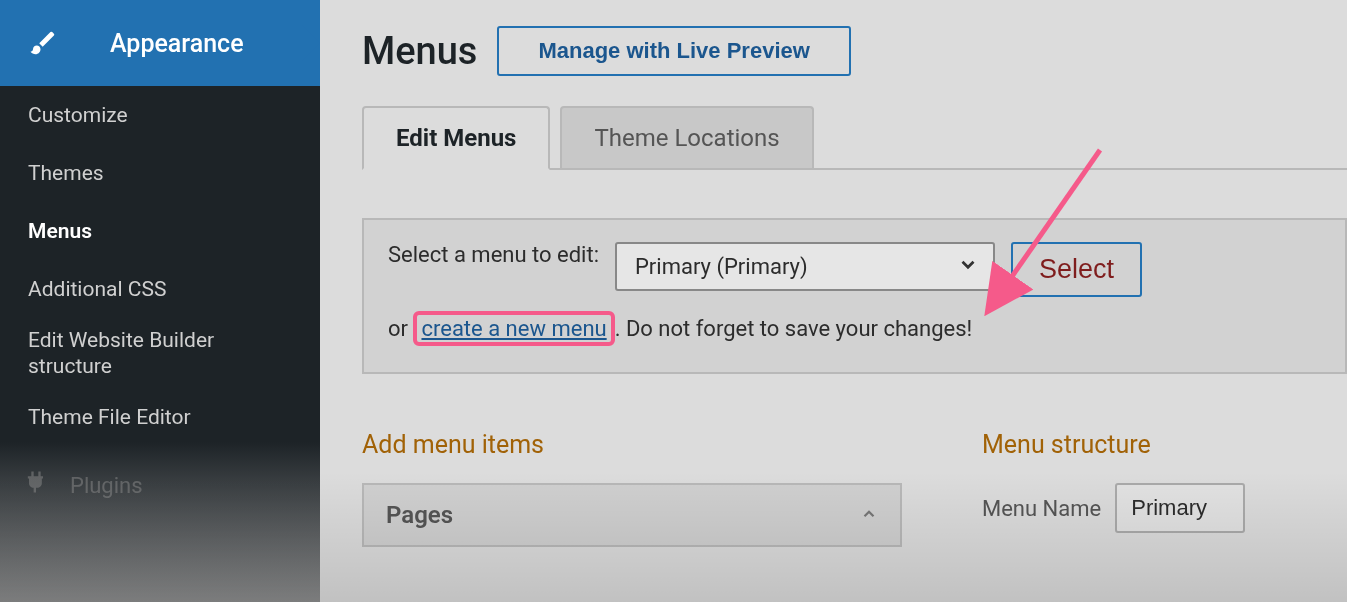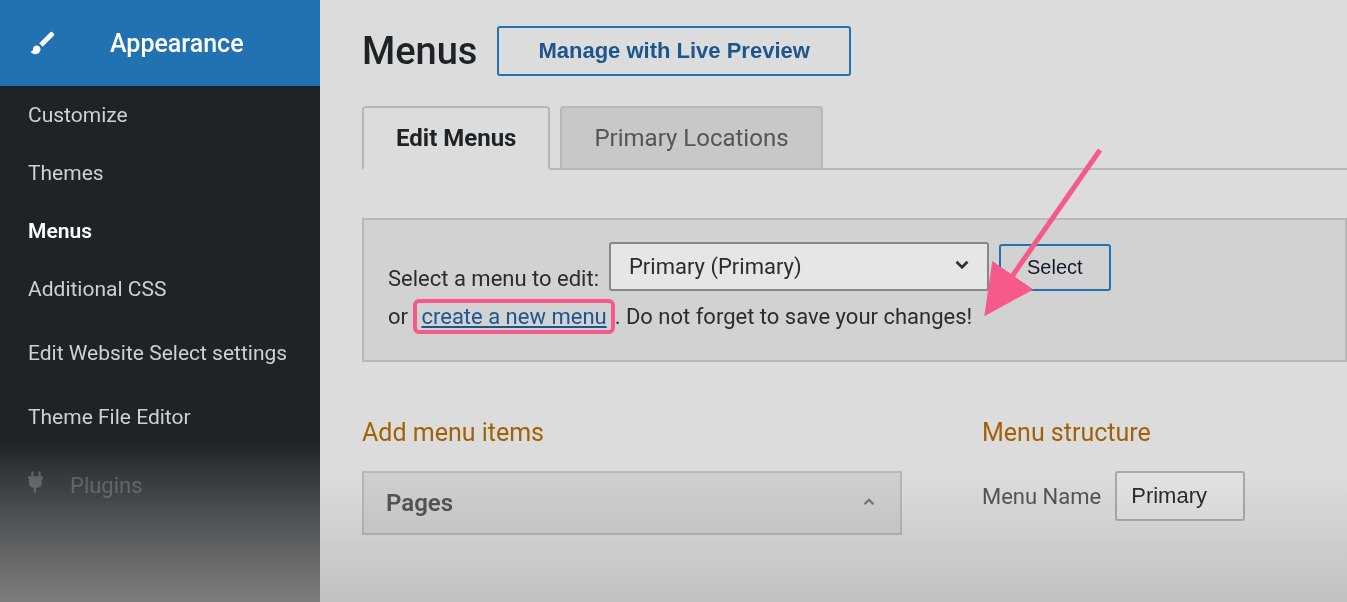--- a/index.html
+++ b/index.html
@@ -22,24 +22,24 @@
 
 .page-header { display: flex; align-items: center; gap: 20px; margin-bottom: 30px; }
 .page-title { font-size: 38px; font-weight: 500; color: #1d2327; }
 .btn-outline { border: 2px solid #2271b1; background: transparent; color: #1b568e; font-size: 22px; font-weight: 600; padding: 10px 39px; cursor: pointer; border-radius: 3px; }
 
 .tabs { display: flex; border-bottom: 2px solid #b8b8b8; }
 .tab { padding: 16px 32px; font-size: 24px; color: #555; background: #c8c8c8; border: 2px solid #b8b8b8; border-bottom: none; margin-right: 10px; cursor: pointer; position: relative; border-radius: 4px 4px 0 0; }
 .tab.active { background: #dcdcdc; color: #1d2327; font-weight: 700; border-bottom: 2px solid #dcdcdc; margin-bottom: -2px; z-index: 2; }
 
 .select-panel { margin-top: 48px; border: 2px solid #b8b8b8; background: #d2d2d2; padding: 22px 24px 26px 24px; margin-right: 0; }
-.row1 { display: flex; align-items: flex-end; gap: 10px; margin-bottom: 8px; font-size: 22px; color: #2c2c2c; }
+.row1 { display: flex; align-items: flex-start; gap: 16px; margin-bottom: 14px; font-size: 22px; color: #2c2c2c; }
 .dropdown { position: relative; border: 2px solid #888; background: #e6e6e6; padding: 10px 50px 10px 18px; font-size: 22px; min-width: 380px; border-radius: 3px; cursor: pointer; }
 .dropdown .chev { position: absolute; right: 14px; top: 50%; transform: translateY(-50%); }
-.btn-select { border: 2px solid #2271b1; background: transparent; color: #0f172a; font-size: 20px; font-weight: 500; padding: 10px 26px; cursor: pointer; border-radius: 3px; }
+.btn-select { border: 2px solid #2271b1; background: transparent; color: #7f1d1d; font-size: 27px; font-weight: 500; padding: 10px 26px; cursor: pointer; border-radius: 3px; }
 .row2 { font-size: 22px; color: #2c2c2c; }
 .link-create { color: #1b568e; text-decoration: underline; cursor: pointer; }
 .highlight-box { border: 4px solid #f55a8a; border-radius: 6px; padding: 1px 4px; display: inline-block; }
 
 .arrow-annotation { position: absolute; left: 610px; top: 140px; pointer-events: none; }
 
 .columns { display: flex; gap: 80px; margin-top: 56px; }
 .col-title { font-size: 25px; font-weight: 400; color: #a16207; margin-bottom: 24px; }
 .accordion { border: 2px solid #b8b8b8; background: #d0d0d0; padding: 16px 22px; font-size: 24px; color: #555; font-weight: 600; width: 540px; display: flex; align-items: center; justify-content: space-between; cursor: pointer; }
 .menu-name-row { display: flex; align-items: center; gap: 14px; font-size: 22px; color: #555; }
@@ -65,21 +65,21 @@
   <div class="sidebar-subitem">
       <span>Themes</span>
     </div>
   <div class="sidebar-subitem current">
       <span>Menus</span>
     </div>
   <div class="sidebar-subitem">
       <span>Additional CSS</span>
     </div>
   <div class="sidebar-subitem multiline">
-      <span>Edit Website Select settings</span>
+      <span>Edit Website Builder structure</span>
     </div>
   <div class="sidebar-subitem">
       <span>Theme File Editor</span>
     </div>
   <div class="sidebar-plugins">
     <span class="icon">
       <svg viewBox="0 0 24 24" width="28" height="28" fill="#888">
           <path d="M16 7V3h-2v4h-4V3H8v4H5v2h1v4c0 2.21 1.79 4 4 4v4h2v-4h1c2.21 0 4-1.79 4-4V9h1V7h-2z"></path>
         </svg>
     </span>
@@ -90,21 +90,21 @@
 
 <div class="main">
 
   <div class="page-header">
     <h1 class="page-title">Menus</h1>
     <button class="btn-outline">Manage with Live Preview</button>
   </div>
 
   <div class="tabs">
     <div class="tab active">Edit Menus</div>
-    <div class="tab">Primary Locations</div>
+    <div class="tab">Theme Locations</div>
   </div>
 
   <div class="select-panel">
     <div class="row1">
       <span>Select a menu to edit:</span>
       <div class="dropdown">
         <span>Primary (Primary)</span>
         <span class="chev">
           <svg width="22" height="22" viewBox="0 0 24 24" fill="none" stroke="#333" stroke-width="3">
               <polyline points="6 9 12 15 18 9"></polyline>

